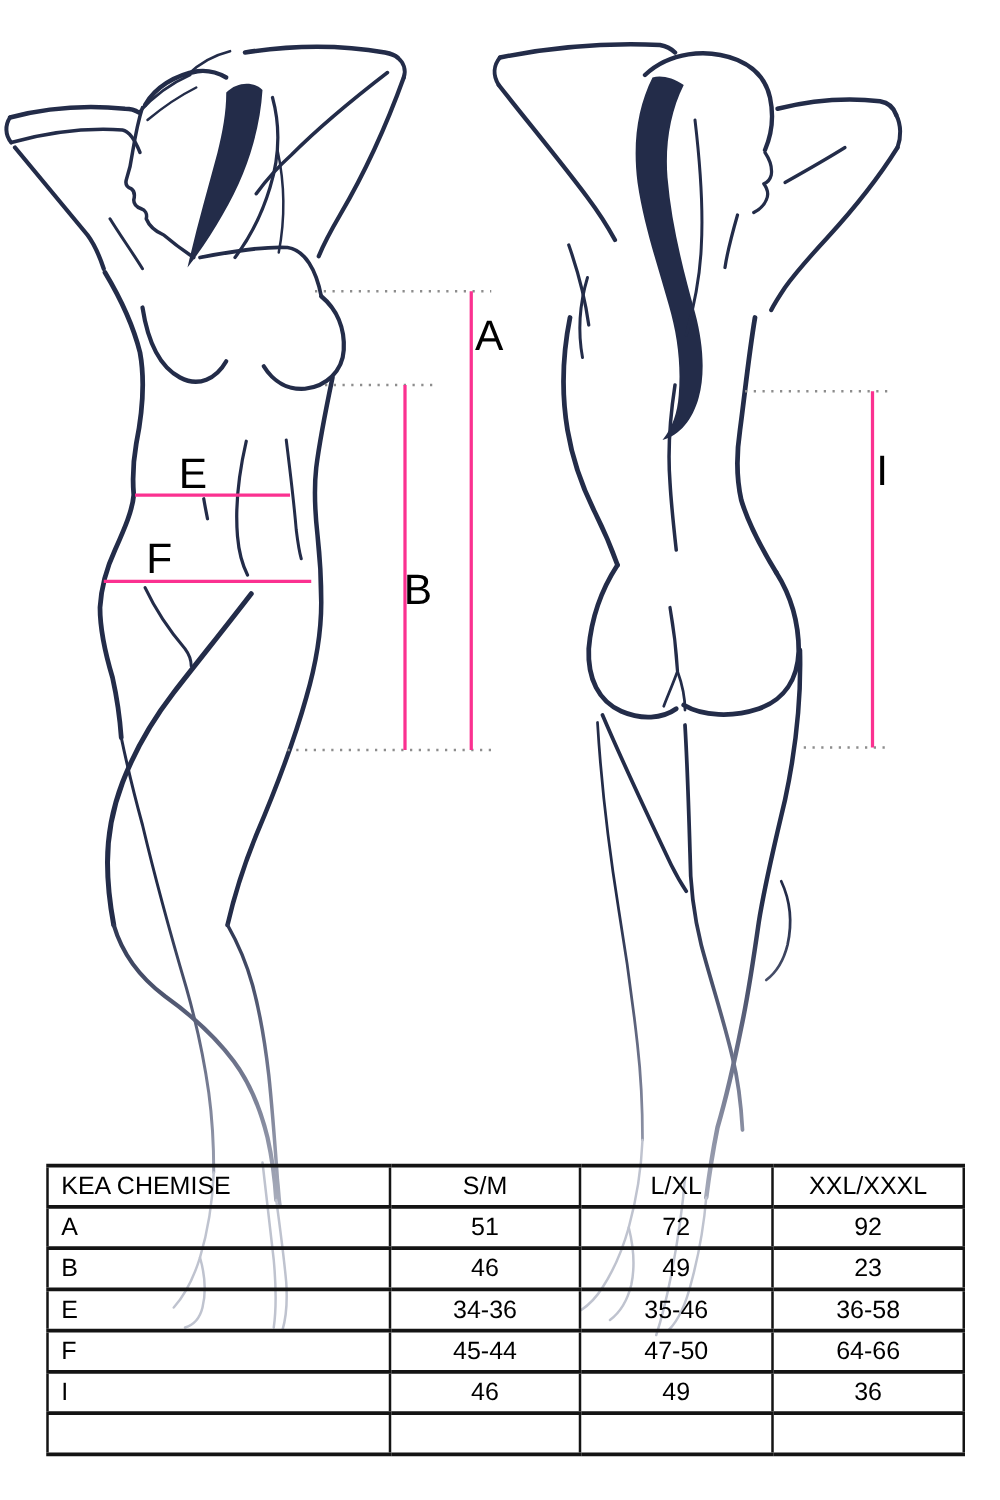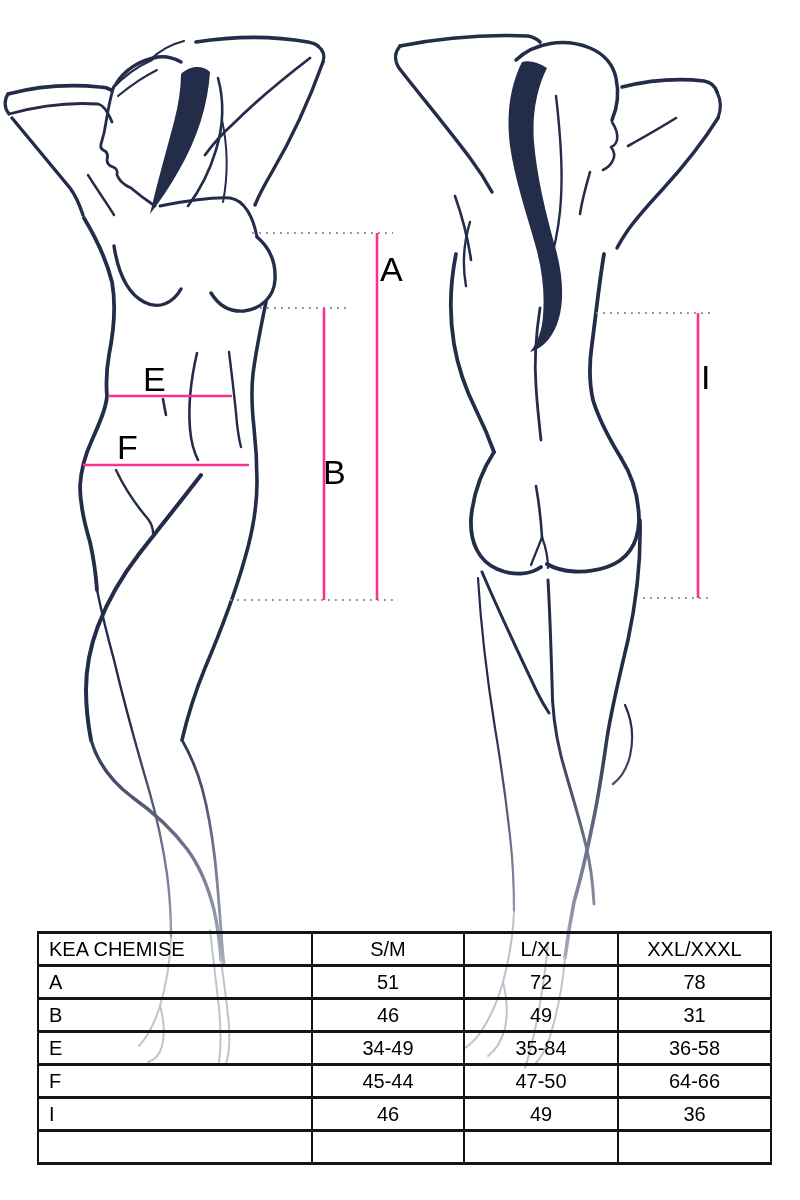--- a/index.html
+++ b/index.html
@@ -157,32 +157,32 @@
       <tr>
         <td class="rowhead">KEA CHEMISE</td>
         <td>S/M</td>
         <td>L/XL</td>
         <td>XXL/XXXL</td>
       </tr>
       <tr>
         <td class="rowhead">A</td>
         <td>51</td>
         <td>72</td>
-        <td>78</td>
+        <td>92</td>
       </tr>
       <tr>
         <td class="rowhead">B</td>
         <td>46</td>
         <td>49</td>
-        <td>31</td>
+        <td>23</td>
       </tr>
       <tr>
         <td class="rowhead">E</td>
-        <td>34-49</td>
-        <td>35-84</td>
+        <td>34-36</td>
+        <td>35-46</td>
         <td>36-58</td>
       </tr>
       <tr>
         <td class="rowhead">F</td>
         <td>45-44</td>
         <td>47-50</td>
         <td>64-66</td>
       </tr>
       <tr>
         <td class="rowhead">I</td>

